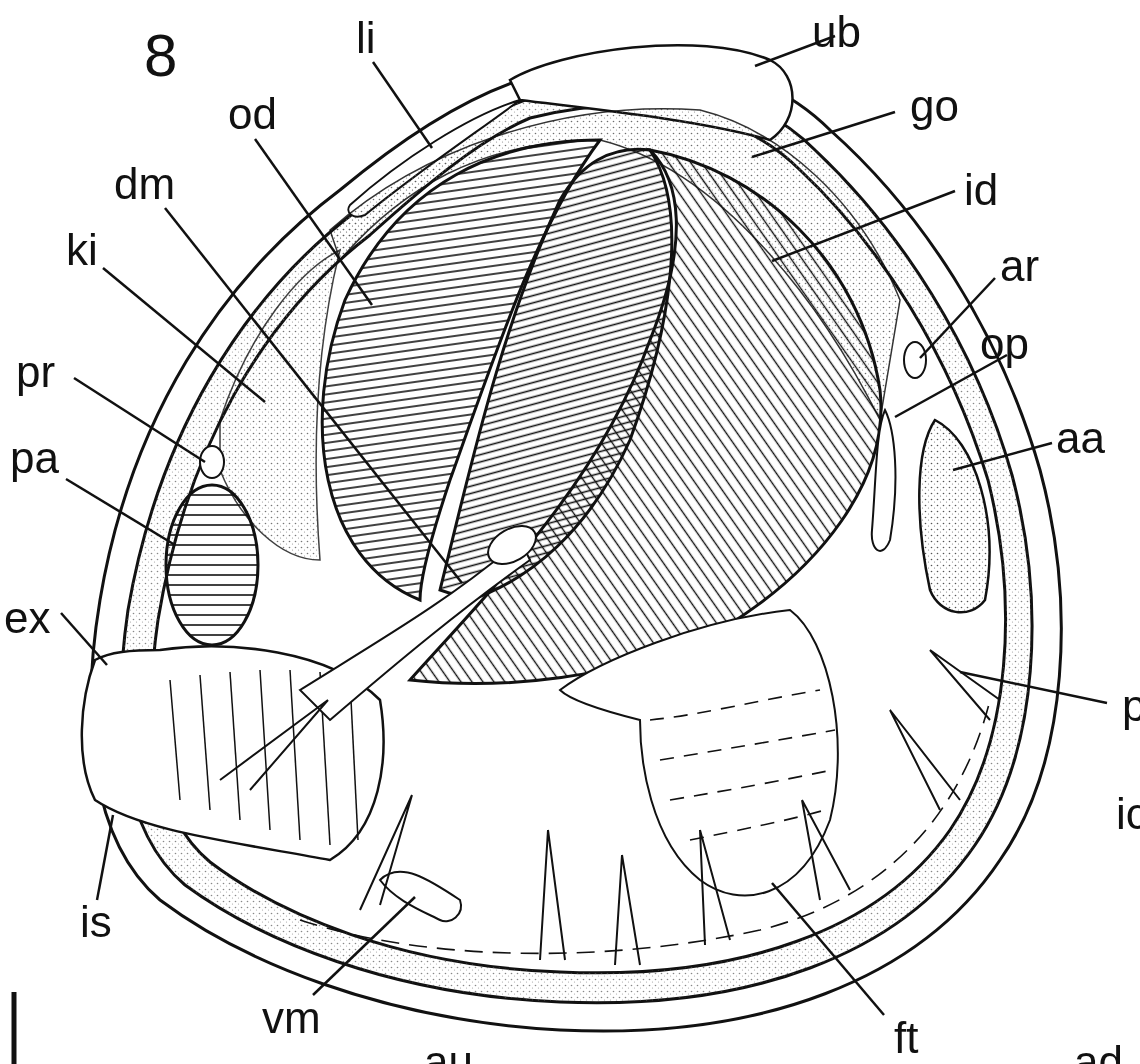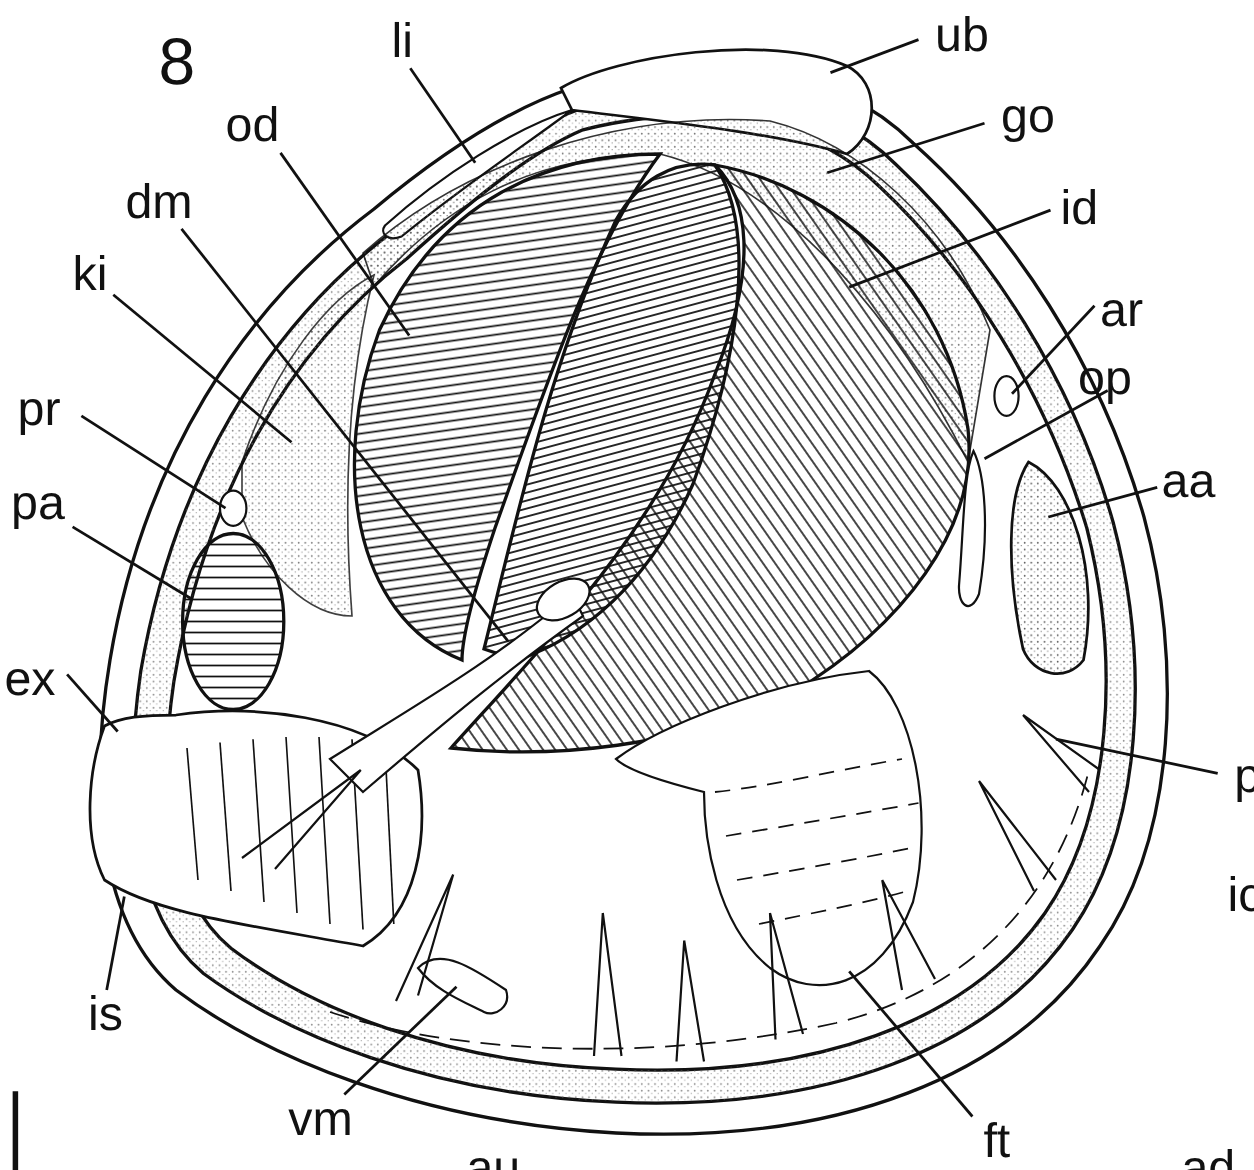--- a/index.html
+++ b/index.html
@@ -121,27 +121,27 @@
         <line x1="313" y1="995" x2="415" y2="897"></line>
         <line x1="884" y1="1015" x2="772" y2="883"></line>
       </g>
 
     <line id="scalebar" x1="14" y1="992" x2="14" y2="1064" stroke="#111" stroke-width="5"></line>
   </svg>
 
   <div id="labels">
     <span class="lbl fignum" style="left:144px;top:26px">8</span>
     <span class="lbl" style="left:356px;top:16px">li</span>
-    <span class="lbl" style="left:850px;top:10px">ub</span>
-    <span class="lbl" style="left:205px;top:92px">od</span>
+    <span class="lbl" style="left:812px;top:10px">ub</span>
+    <span class="lbl" style="left:228px;top:92px">od</span>
     <span class="lbl" style="left:910px;top:84px">go</span>
     <span class="lbl" style="left:114px;top:162px">dm</span>
     <span class="lbl" style="left:964px;top:168px">id</span>
     <span class="lbl" style="left:66px;top:228px">ki</span>
-    <span class="lbl" style="left:1000px;top:260px">ar</span>
+    <span class="lbl" style="left:1000px;top:244px">ar</span>
     <span class="lbl" style="left:980px;top:322px">op</span>
     <span class="lbl" style="left:16px;top:350px">pr</span>
     <span class="lbl" style="left:1056px;top:416px">aa</span>
     <span class="lbl" style="left:10px;top:436px">pa</span>
     <span class="lbl" style="left:4px;top:596px">ex</span>
     <span class="lbl" style="left:1122px;top:684px">p</span>
     <span class="lbl" style="left:1116px;top:792px">ic</span>
     <span class="lbl" style="left:80px;top:900px">is</span>
     <span class="lbl" style="left:262px;top:996px">vm</span>
     <span class="lbl" style="left:894px;top:1016px">ft</span>

